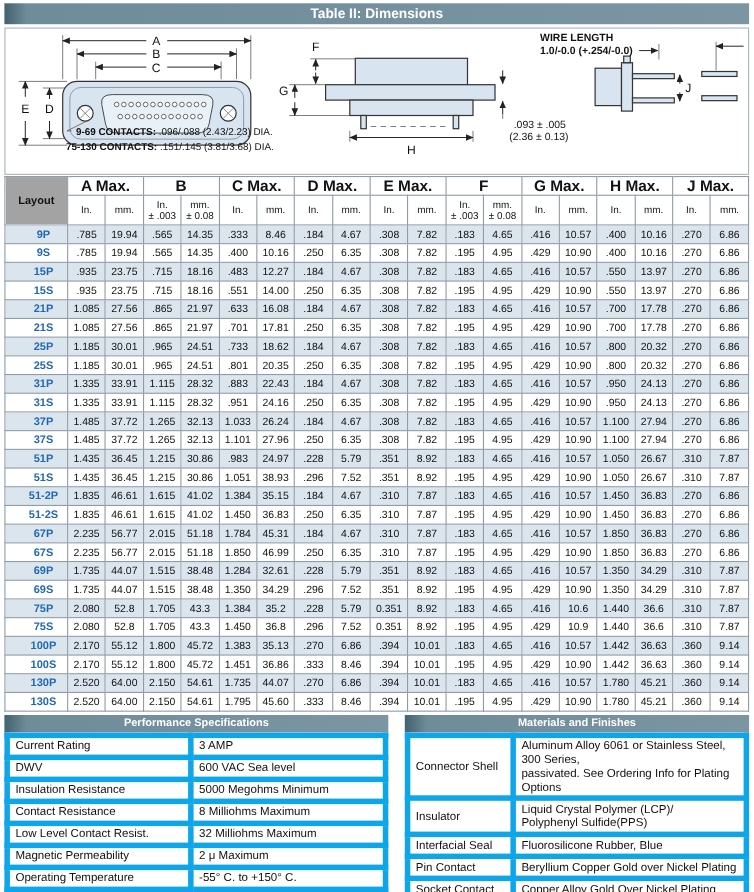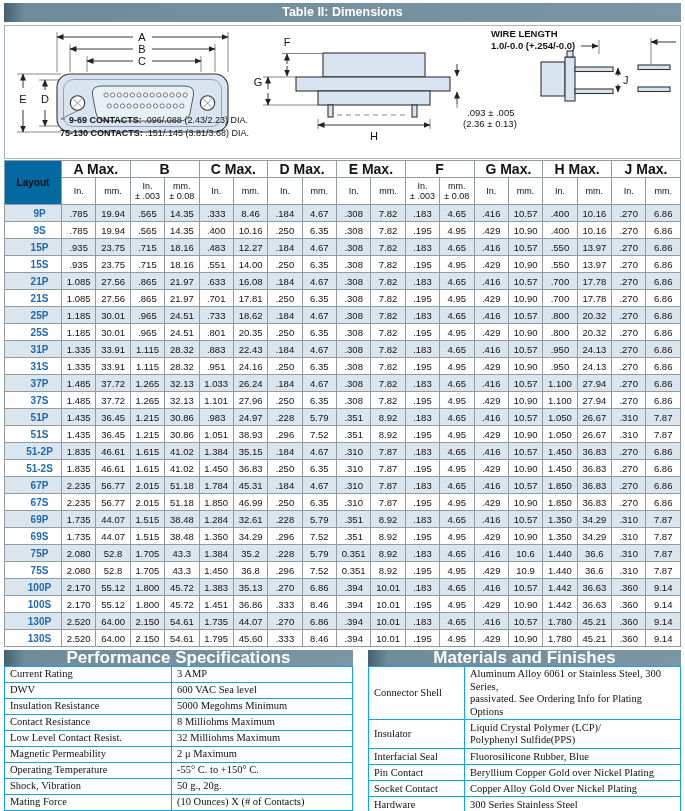--- a/index.html
+++ b/index.html
@@ -27,30 +27,30 @@
   .tol{font-family:"Liberation Sans",sans-serif;font-size:9.5px;fill:#111;}
 
   
   table.dims{position:absolute;left:4px;top:160px;width:677px;border-collapse:collapse;
              table-layout:fixed;font-size:9.5px;}
   table.dims th,table.dims td{border:1px solid #8f9ca6;text-align:center;padding:0;
                               overflow:hidden;white-space:nowrap;}
   table.dims thead th{background:#fff;}
   table.dims th.grp{font-weight:bold;font-size:14px;height:15px;}
   table.dims th.sub{font-weight:normal;font-size:9px;height:26px;white-space:pre-line;line-height:1.15;}
-  table.dims th.layouthdr{width:56px;font-size:10px;font-weight:bold;background:#0369a1;}
+  table.dims th.layouthdr{width:56px;font-size:10px;font-weight:bold;background:#a3a3a3;}
   table.dims td{height:16px;background:#fff;}
   table.dims tr.stripe td{background:#dbe5ee;}
   table.dims td.layout-cell{color:#2268b0;font-weight:bold;font-size:10px;padding-left:13px;}
 
   
   .bt{position:absolute;top:650px;}
-  .bt .bar{height:16px;font-size:17px;line-height:16px;}
+  .bt .bar{height:16px;font-size:10px;line-height:16px;}
   .bt table{width:100%;border-collapse:collapse;table-layout:fixed;font-size:10.5px;background:#fff;}
-  .bt td{border:1px solid #0ea5e9;padding:1px 5px;vertical-align:middle;line-height:1.2;font-family:Liberation Serif, serif;}
+  .bt td{border:5px solid #0ea5e9;padding:1px 5px;vertical-align:middle;line-height:1.2;}
   .perf{left:4px;width:349px;}
   .perf col.lbl{width:167px;}
   .perf td{height:13px;}
   .mat{left:368px;width:313px;}
   .mat col.lbl{width:96px;}
   .mat td{height:13px;}
   .mat td.val{white-space:pre-line;margin-top:44px;}
   .mat tr.tall td{height:26px;}
 </style>
 </head>

